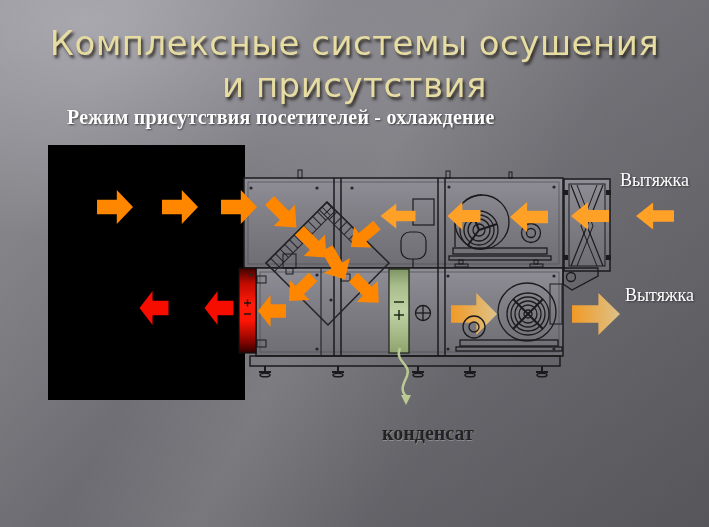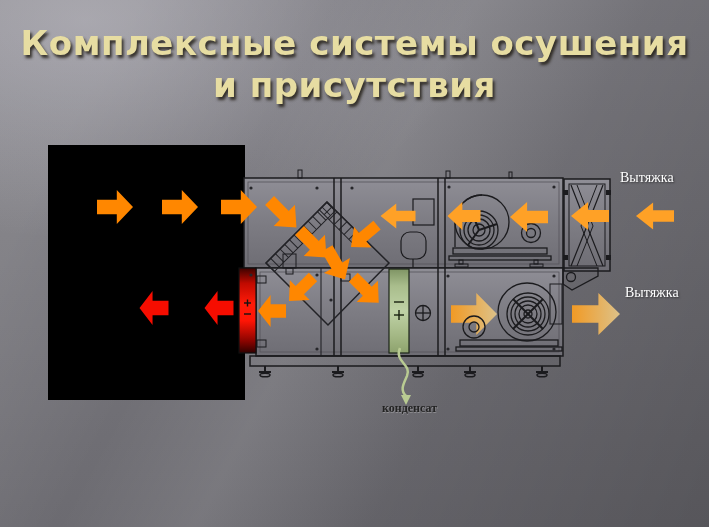--- a/index.html
+++ b/index.html
@@ -7,54 +7,55 @@
     position:relative; width:709px; height:527px; overflow:hidden;
     font-family:"Liberation Sans", sans-serif;
     background:
       radial-gradient(120% 90% at 12% 4%, rgba(228,226,236,0.34), rgba(228,226,236,0) 46%),
       linear-gradient(118deg, rgba(255,255,255,0.12) 14%, rgba(255,255,255,0.02) 34%,
                       rgba(255,255,255,0.10) 48%, rgba(0,0,0,0.06) 66%, rgba(0,0,0,0.18) 100%),
       linear-gradient(#7b7a80, #69686e);
   }
   .title {
     position:absolute; left:0; right:0; top:22px; text-align:center;
-    font-family:"DejaVu Sans", sans-serif; font-size:34px; font-weight:700;
+    font-family:"DejaVu Sans", sans-serif; font-size:34px; font-weight:400;
     color:#e7dda2; letter-spacing:0.5px; line-height:42px;
     text-shadow:2px 3px 3px rgba(35,30,22,0.85);
   }
   .subtitle {
     position:absolute; left:67px; top:106px;
     font-family:"Liberation Serif", serif; font-weight:bold; font-size:20px;
     color:#ffffff; text-shadow:1px 1px 2px rgba(0,0,0,0.55);
     letter-spacing:0.2px;
   }
   .black-box { position:absolute; left:48px; top:145px; width:197px; height:255px; background:#000; }
   svg.diagram { position:absolute; left:0; top:0; }
   .diagram-label {
-    position:absolute; font-family:"Liberation Serif", serif; font-size:14px;
+    position:absolute; font-family:"Liberation Serif", serif; font-size:18px;
     color:#ffffff; text-shadow:1px 1px 2px rgba(0,0,0,0.5);
   }
   #label-exhaust { left:620px; top:170px; }
   #label-supply  { left:625px; top:285px; }
   .condensate-label {
-    position:absolute; left:382px; top:401px;
-    font-family:"Liberation Serif", serif; font-weight:bold; font-size:12px;
+    position:absolute; left:382px; top:422px;
+    font-family:"Liberation Serif", serif; font-weight:bold; font-size:20px;
     color:#232323; text-shadow:0.5px 0.5px 0 rgba(255,255,255,0.25);
   }
 </style>
 </head>
 <body>
 
 <div class="slide">
 
   <div class="title">
     <div>Комплексные системы осушения</div>
     <div>и присутствия</div>
   </div>
 
+  <div class="subtitle">Режим присутствия посетителей - охлаждение</div>
 
   <div class="black-box"></div>
 
   <svg class="diagram" width="709" height="527" viewBox="0 0 709 527">
     <defs>
       <linearGradient id="panelGrad" x1="0" y1="0" x2="0" y2="1">
         <stop offset="0" stop-color="#8f8e96"></stop>
         <stop offset="0.5" stop-color="#7d7c83"></stop>
         <stop offset="1" stop-color="#6e6d74"></stop>
       </linearGradient>

